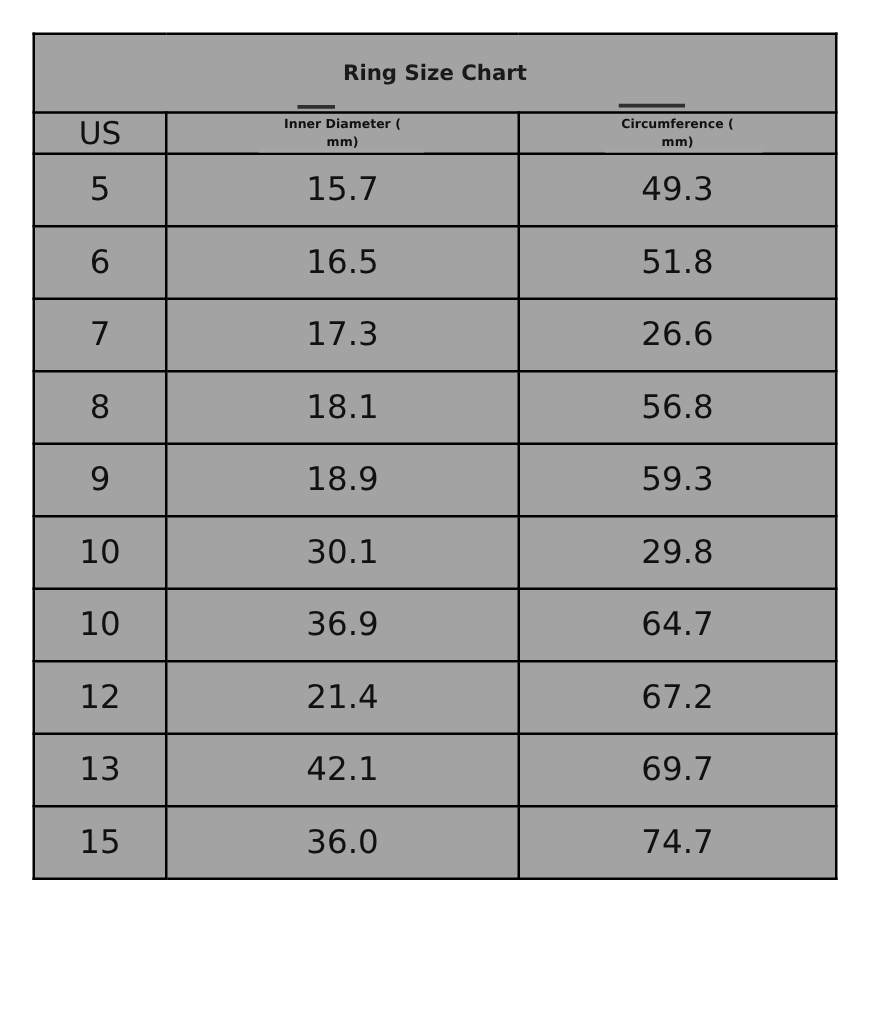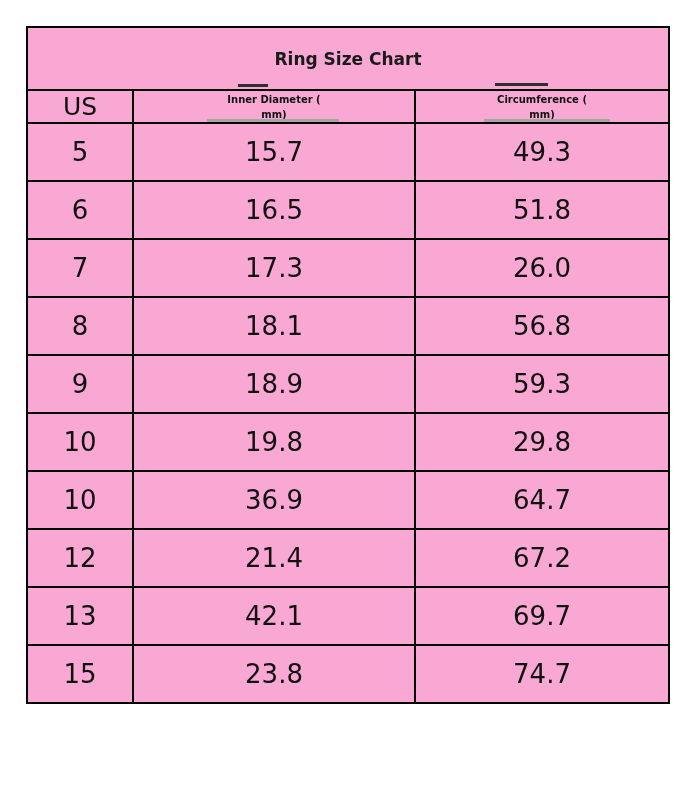--- a/index.html
+++ b/index.html
@@ -27,21 +27,21 @@
   }
   table.ring-chart col.c-us   { width: 106px; }
   table.ring-chart col.c-diam { width: 282px; }
   table.ring-chart col.c-circ { width: 254px; }
   table.ring-chart th,
   table.ring-chart td {
     border: 2px solid #000000;
     text-align: center;
     vertical-align: middle;
     padding: 0;
-    background: #f9a8d4;
+    background: #a3a3a3;
   }
   tr.row-title  { height: 63px; }
   tr.row-header { height: 31px; }
   tr.row-data   { height: 58px; }
   .title-cell {
     font-size: 17px;
     font-weight: 700;
     letter-spacing: 0px;
     color: #1a1a1a;
   }
@@ -113,55 +113,55 @@
       <td class="data-cell">49.3</td>
     </tr>
     <tr class="row-data">
       <td class="data-cell">6</td>
       <td class="data-cell">16.5</td>
       <td class="data-cell">51.8</td>
     </tr>
     <tr class="row-data">
       <td class="data-cell">7</td>
       <td class="data-cell">17.3</td>
-      <td class="data-cell">26.0</td>
+      <td class="data-cell">26.6</td>
     </tr>
     <tr class="row-data">
       <td class="data-cell">8</td>
       <td class="data-cell">18.1</td>
       <td class="data-cell">56.8</td>
     </tr>
     <tr class="row-data">
       <td class="data-cell">9</td>
       <td class="data-cell">18.9</td>
       <td class="data-cell">59.3</td>
     </tr>
     <tr class="row-data">
       <td class="data-cell">10</td>
-      <td class="data-cell">19.8</td>
+      <td class="data-cell">30.1</td>
       <td class="data-cell">29.8</td>
     </tr>
     <tr class="row-data">
       <td class="data-cell">10</td>
       <td class="data-cell">36.9</td>
       <td class="data-cell">64.7</td>
     </tr>
     <tr class="row-data">
       <td class="data-cell">12</td>
       <td class="data-cell">21.4</td>
       <td class="data-cell">67.2</td>
     </tr>
     <tr class="row-data">
       <td class="data-cell">13</td>
       <td class="data-cell">42.1</td>
       <td class="data-cell">69.7</td>
     </tr>
     <tr class="row-data">
       <td class="data-cell">15</td>
-      <td class="data-cell">23.8</td>
+      <td class="data-cell">36.0</td>
       <td class="data-cell">74.7</td>
     </tr>
   </tbody>
     </table>
 
   <div class="artifact dark" id="strike-diam"></div>
   <div class="artifact dark" id="strike-circ"></div>
   <div class="artifact gray" id="under-diam"></div>
   <div class="artifact gray" id="under-circ"></div>
 

